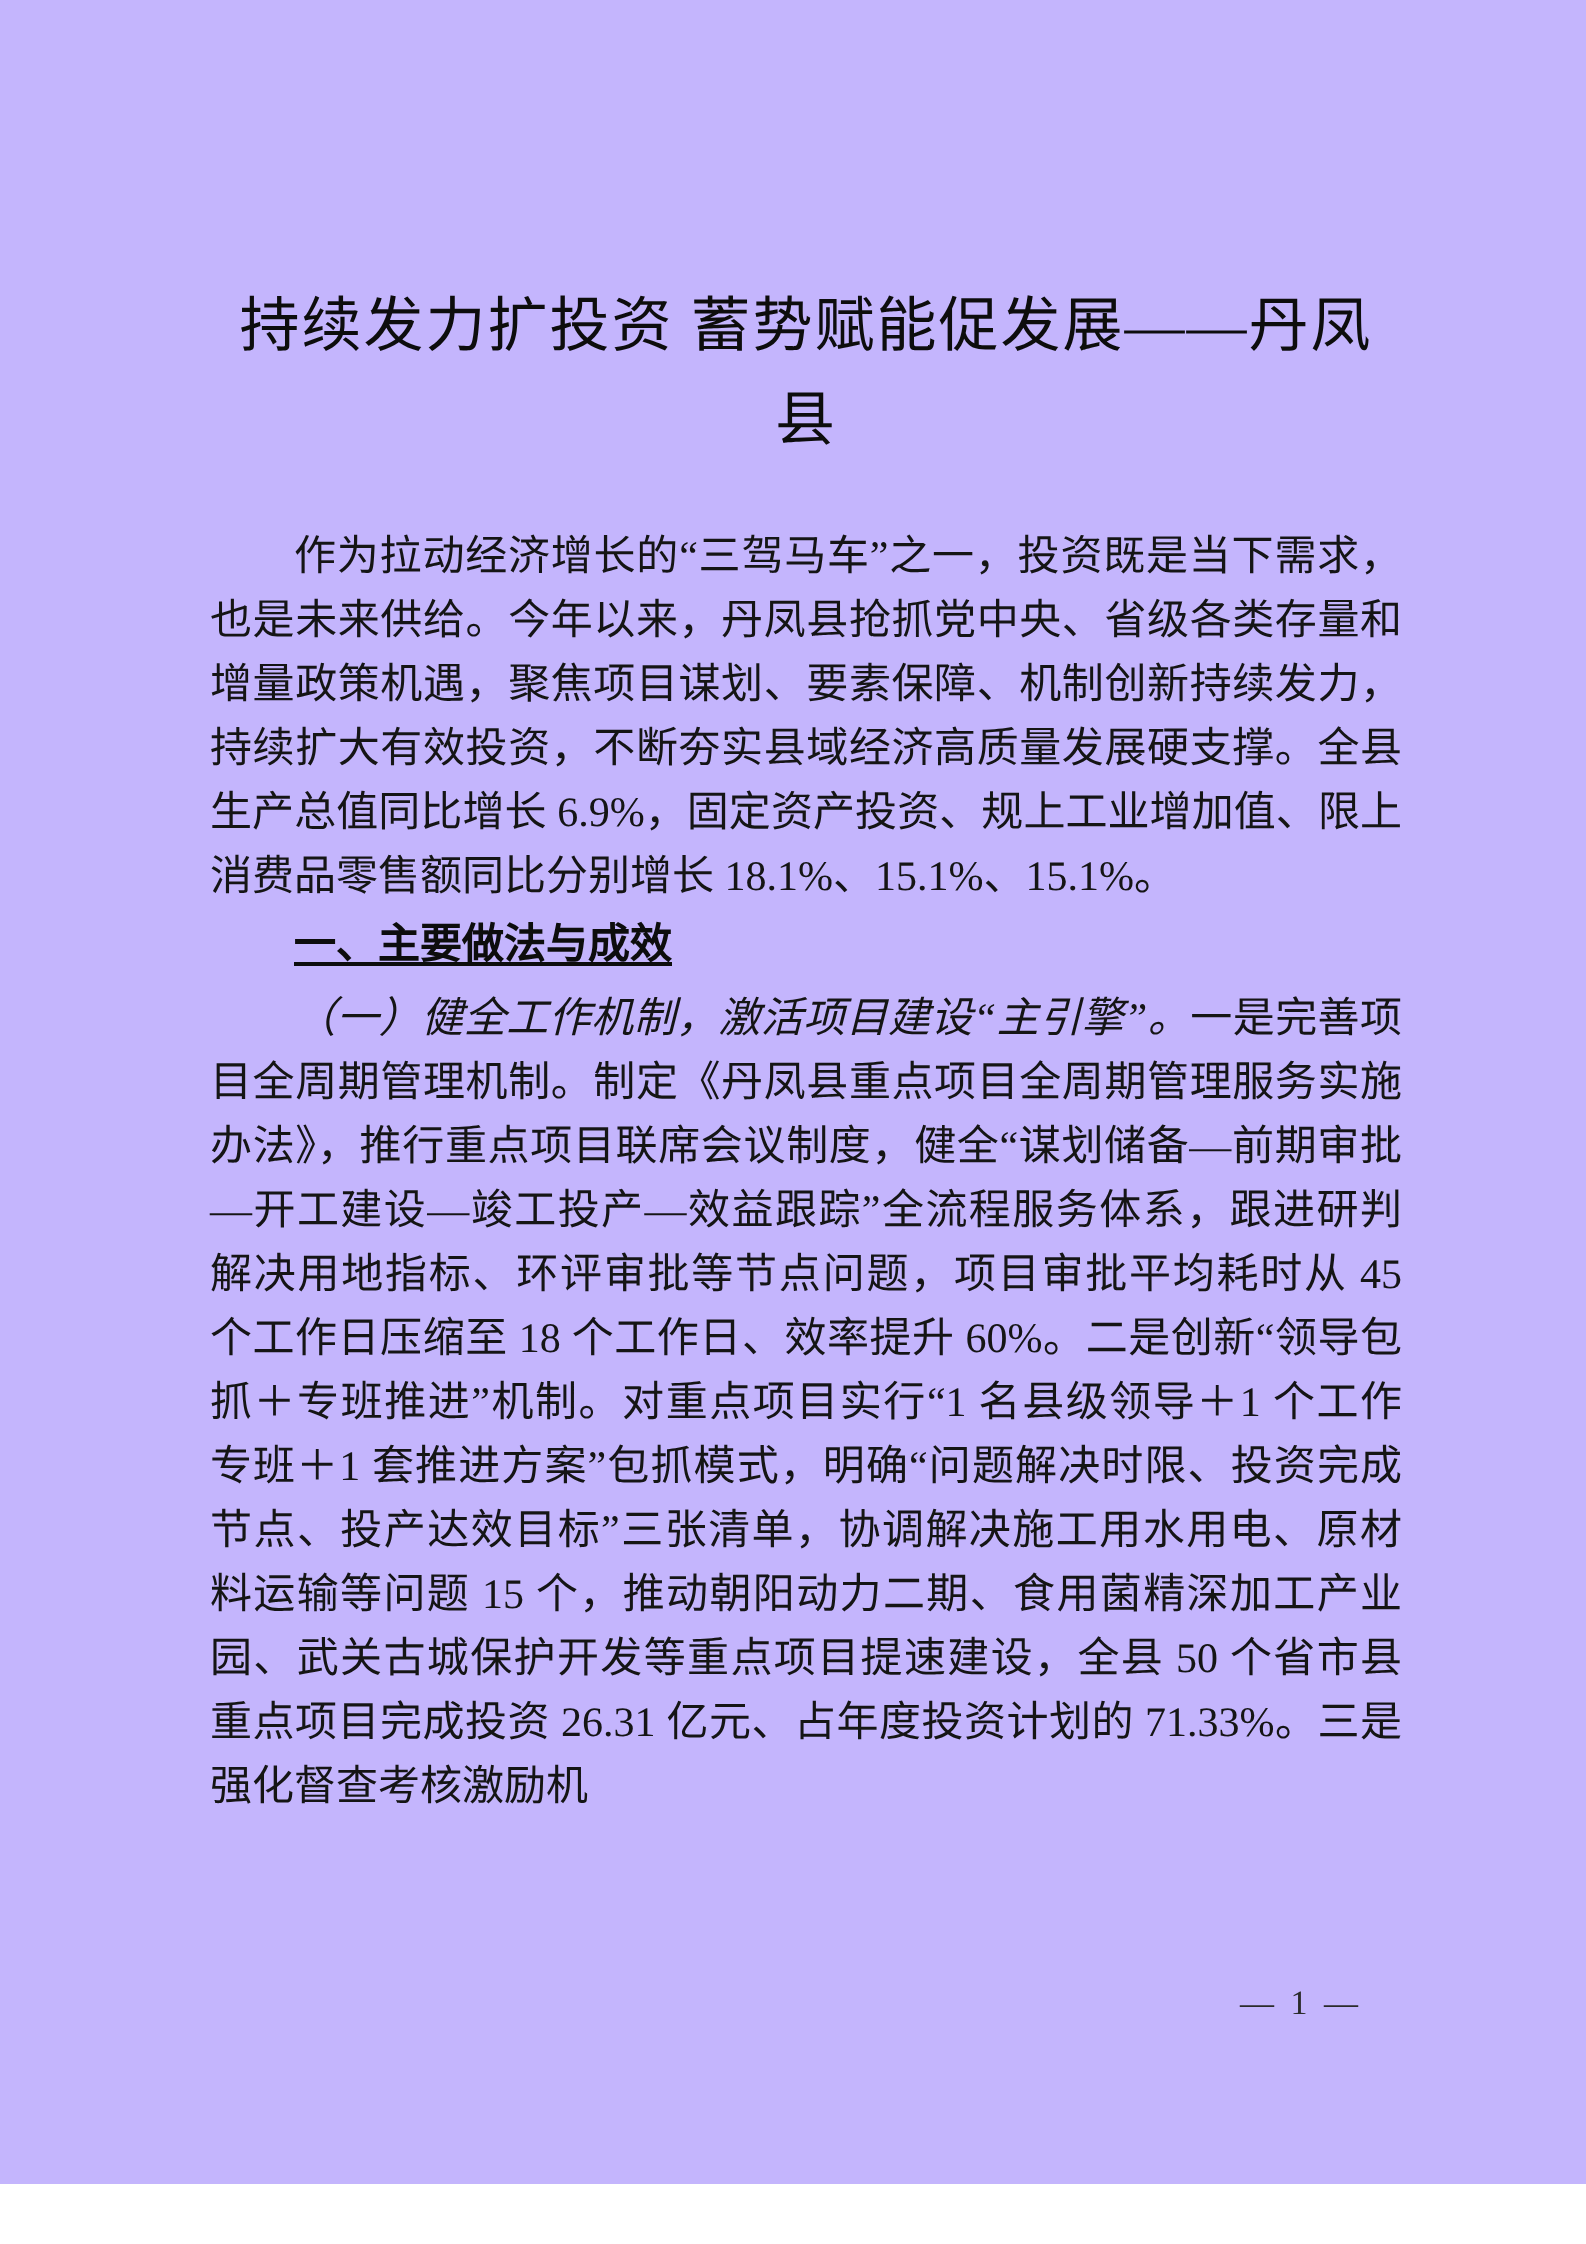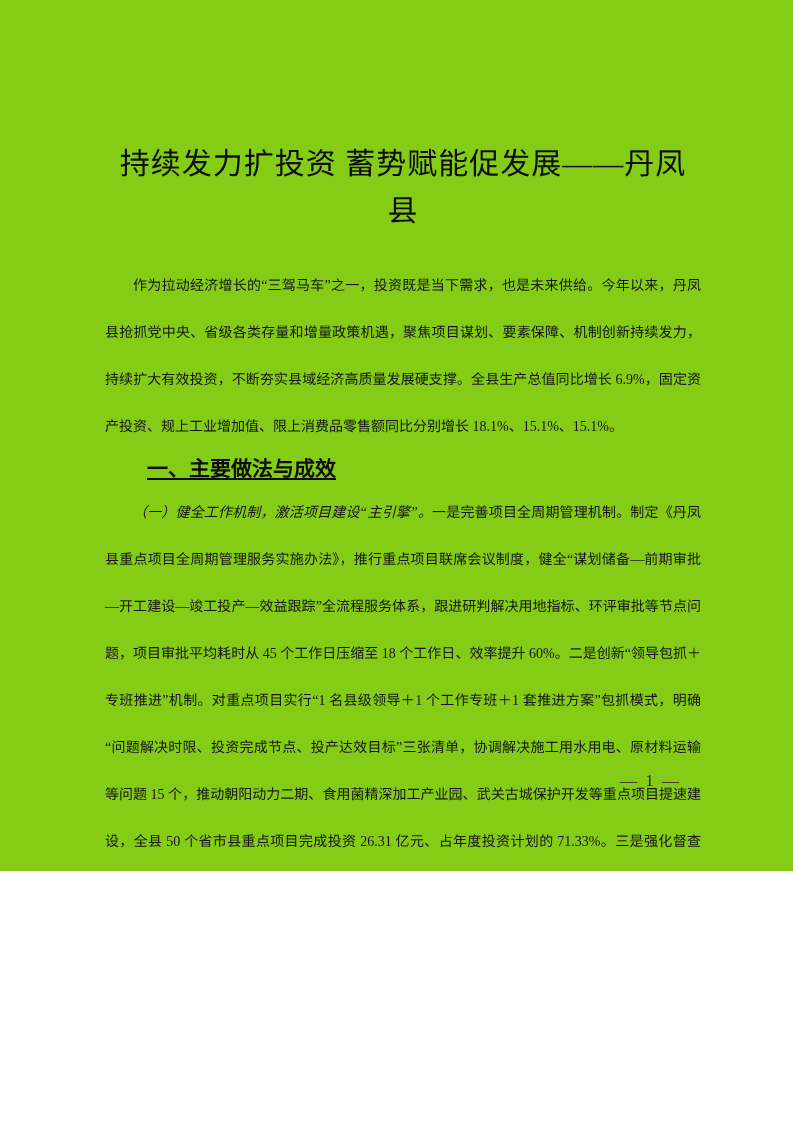--- a/index.html
+++ b/index.html
@@ -3,22 +3,22 @@
 <meta charset="utf-8">
 <style>
   html, body {
     margin: 0;
     padding: 0;
     background: #ffffff;
   }
   .page {
     position: relative;
     width: 793px;
-    height: 871px;
-    background: #84cc16;
+    height: 1092px;
+    background: #c4b5fd;
     color: #111111;
     font-family: "Liberation Serif", "DejaVu Serif", serif;
     overflow: hidden;
     box-sizing: border-box;
   }
   .content {
     position: absolute;
     left: 105px;
     top: 140px;
     width: 596px;
@@ -30,22 +30,22 @@
     font-weight: 500;
     text-align: center;
     letter-spacing: 1px;
     color: #0d0d0d;
   }
   .doc-title .title-line {
     display: block;
   }
   .body-para {
     margin: 0;
-    font-size: 14px;
-    line-height: 47px;
+    font-size: 21px;
+    line-height: 32px;
     text-align: justify;
     text-justify: inter-character;
     text-indent: 2em;
     color: #151515;
   }
   .section-heading {
     margin: 0;
     font-size: 21px;
     line-height: 38.6px;
     text-indent: 2em;

